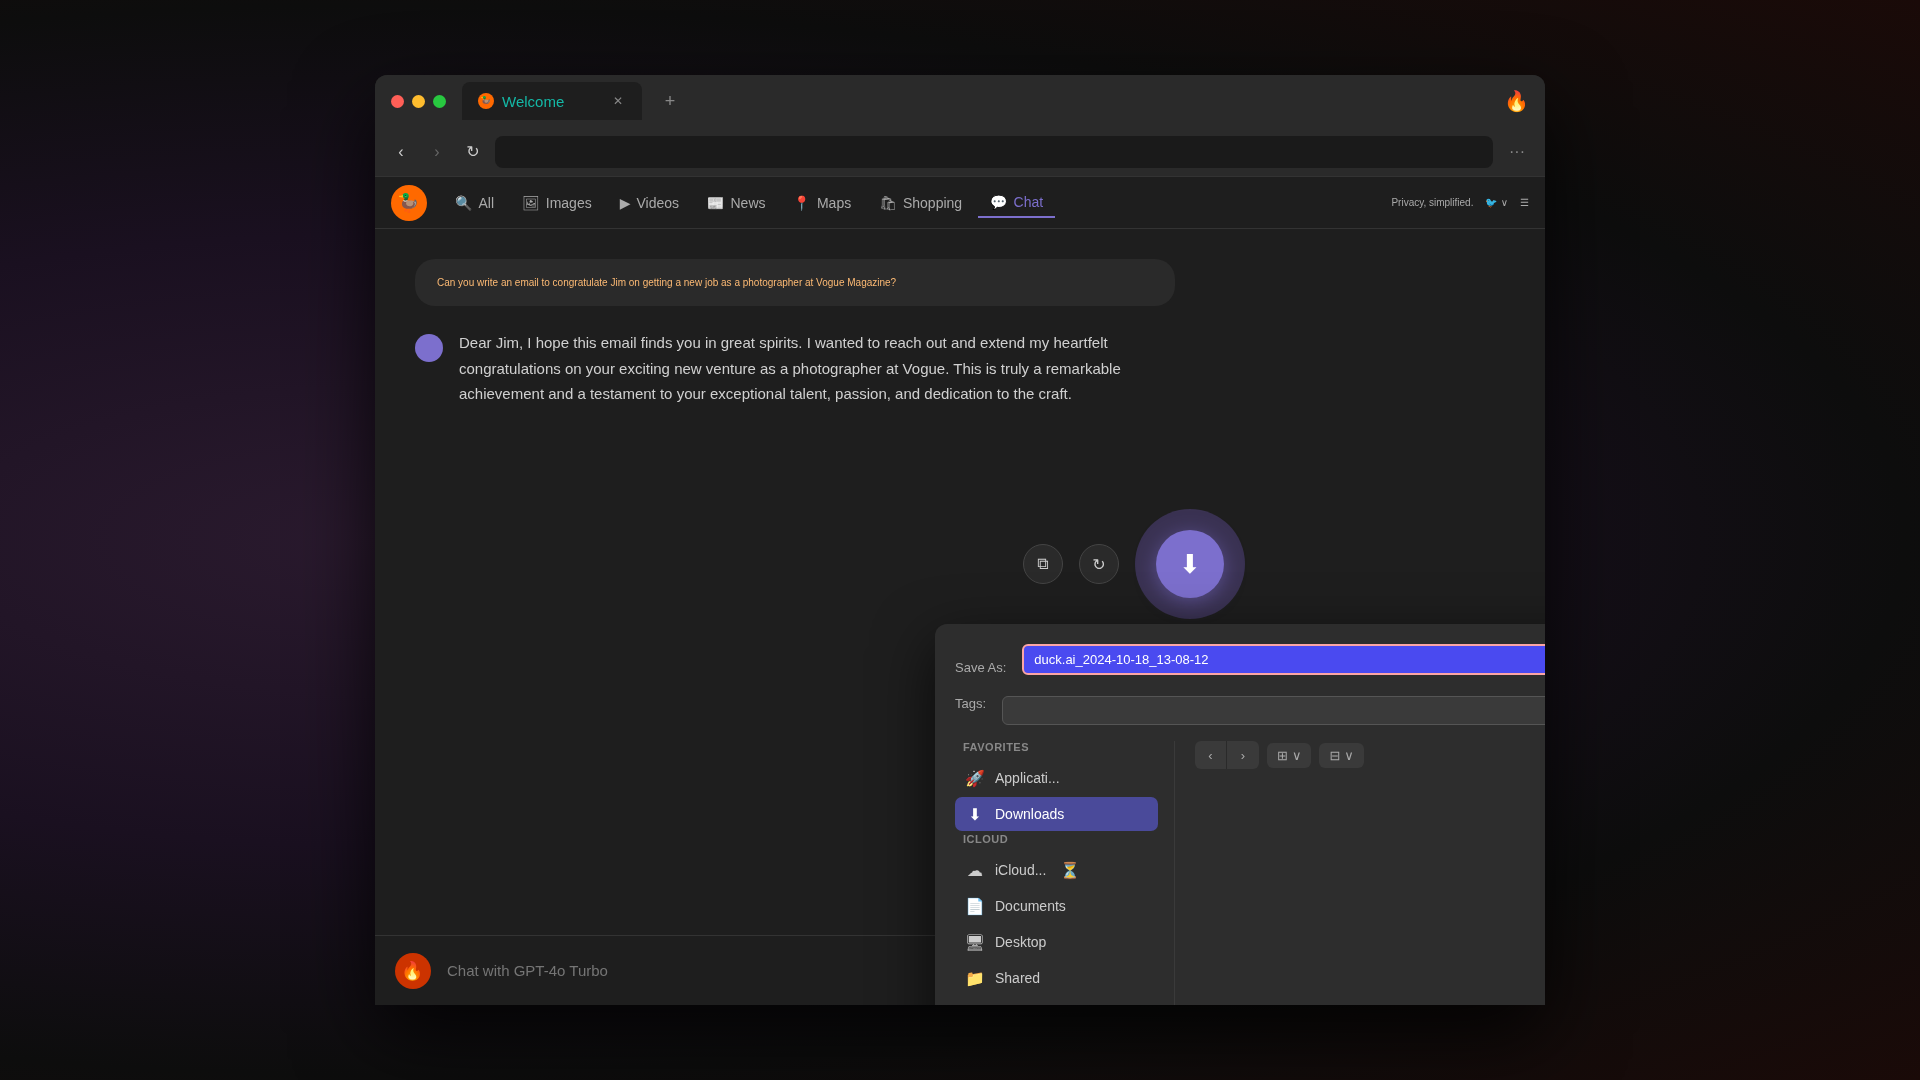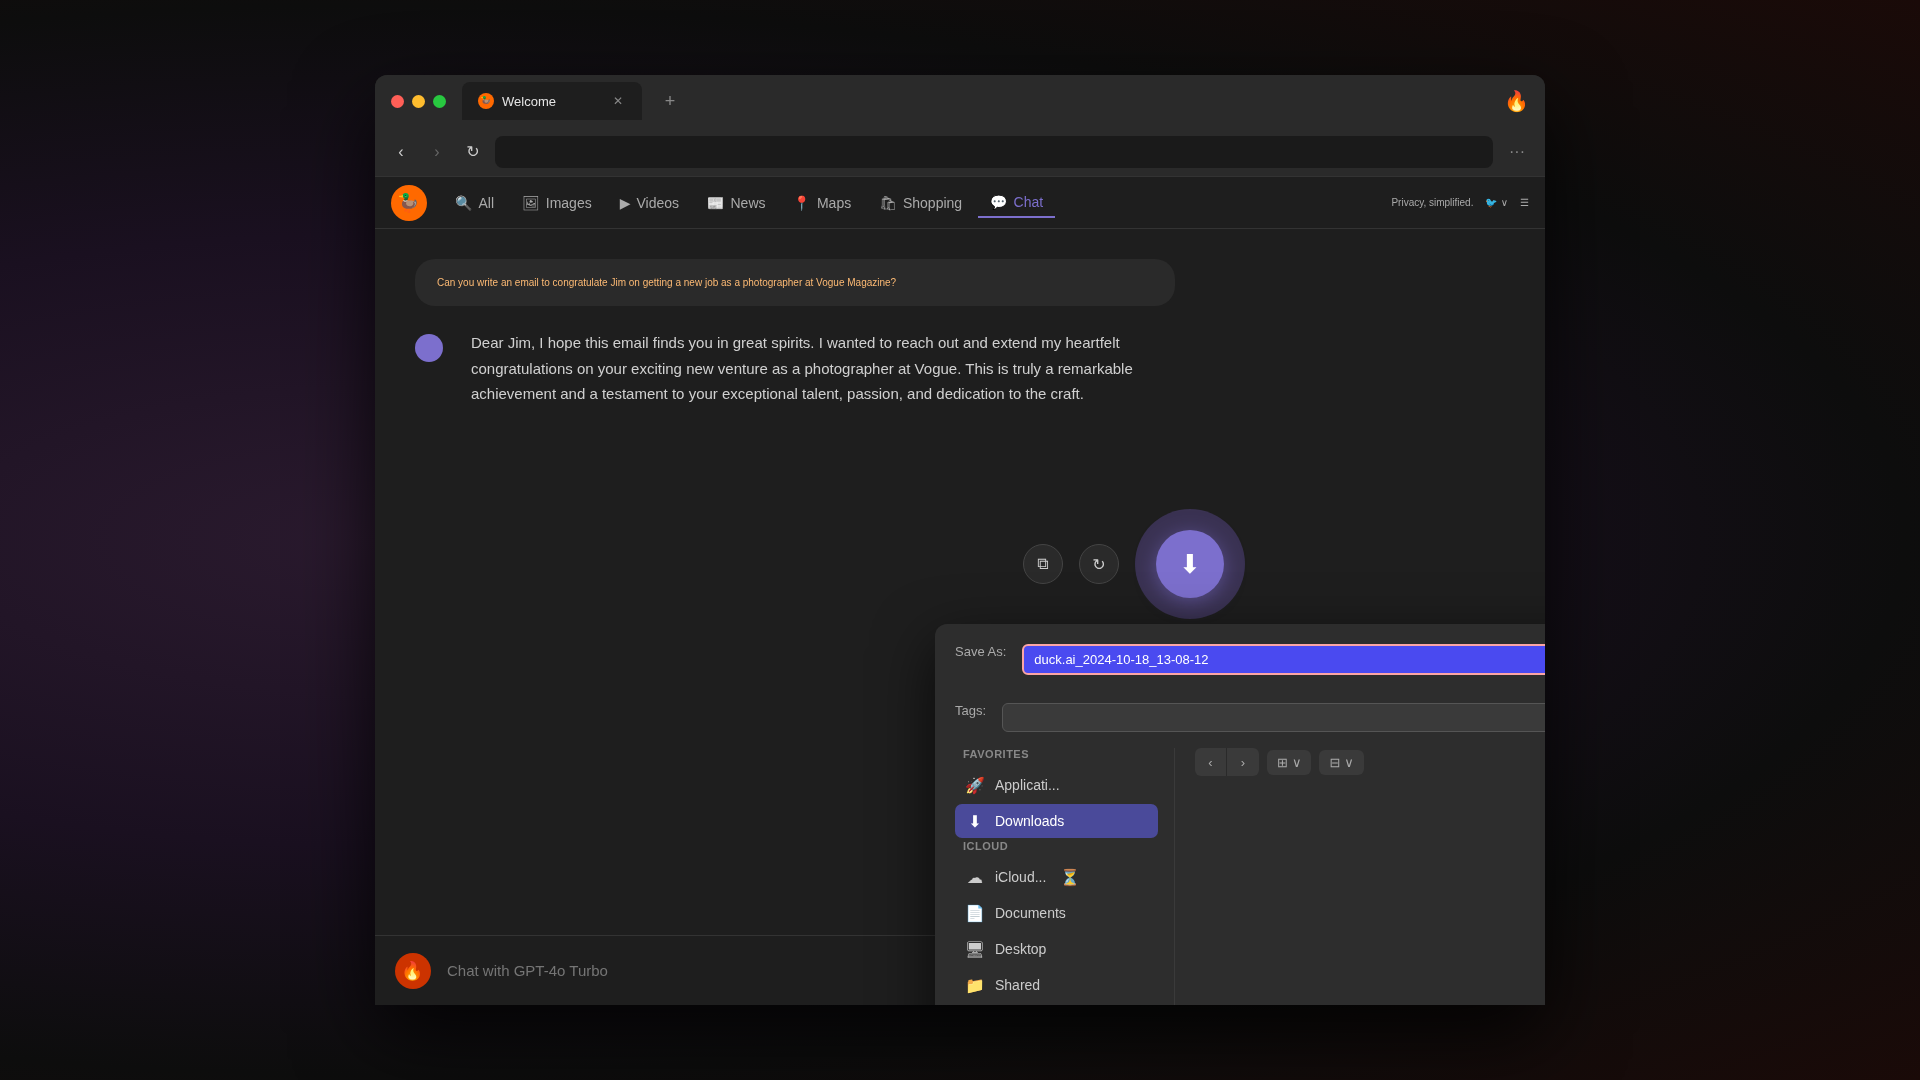--- a/index.html
+++ b/index.html
@@ -70,22 +70,22 @@
       border-radius: 50%;
       display: flex;
       align-items: center;
       justify-content: center;
       font-size: 9px;
       color: white;
       font-weight: bold;
     }
 
     .tab-title {
-      font-size: 13px;
-      color: #e5e5e5;
+      font-size: 15px;
+      color: #14b8a6;
       flex: 1;
     }
 
     .tab-close {
       width: 16px;
       height: 16px;
       display: flex;
       align-items: center;
       justify-content: center;
       color: #888;
@@ -232,21 +232,21 @@
       padding: 16px 22px;
       max-width: 760px;
       font-size: 10px;
       color: #fdba74;
       line-height: 1.5;
       margin-bottom: 24px;
     }
 
     .ai-response {
       display: flex;
-      gap: 28px;
+      gap: 16px;
       align-items: flex-start;
       max-width: 760px;
     }
 
     .ai-avatar {
       width: 28px;
       height: 28px;
       background: #7c6fcd;
       border-radius: 50%;
       flex-shrink: 0;
@@ -330,23 +330,23 @@
       width: 870px;
       background: #2d2d2d;
       border-radius: 12px;
       box-shadow: 0 20px 60px rgba(0,0,0,0.7);
       padding: 20px;
       z-index: 100;
     }
 
     .save-dialog-top {
       display: flex;
-      align-items: flex-start;
+      align-items: flex-end;
       gap: 16px;
-      margin-bottom: 28px;
+      margin-bottom: 21px;
     }
 
     .save-label {
       font-size: 13px;
       color: #aaa;
       white-space: nowrap;
     }
 
     .save-input {
       flex: 1;

